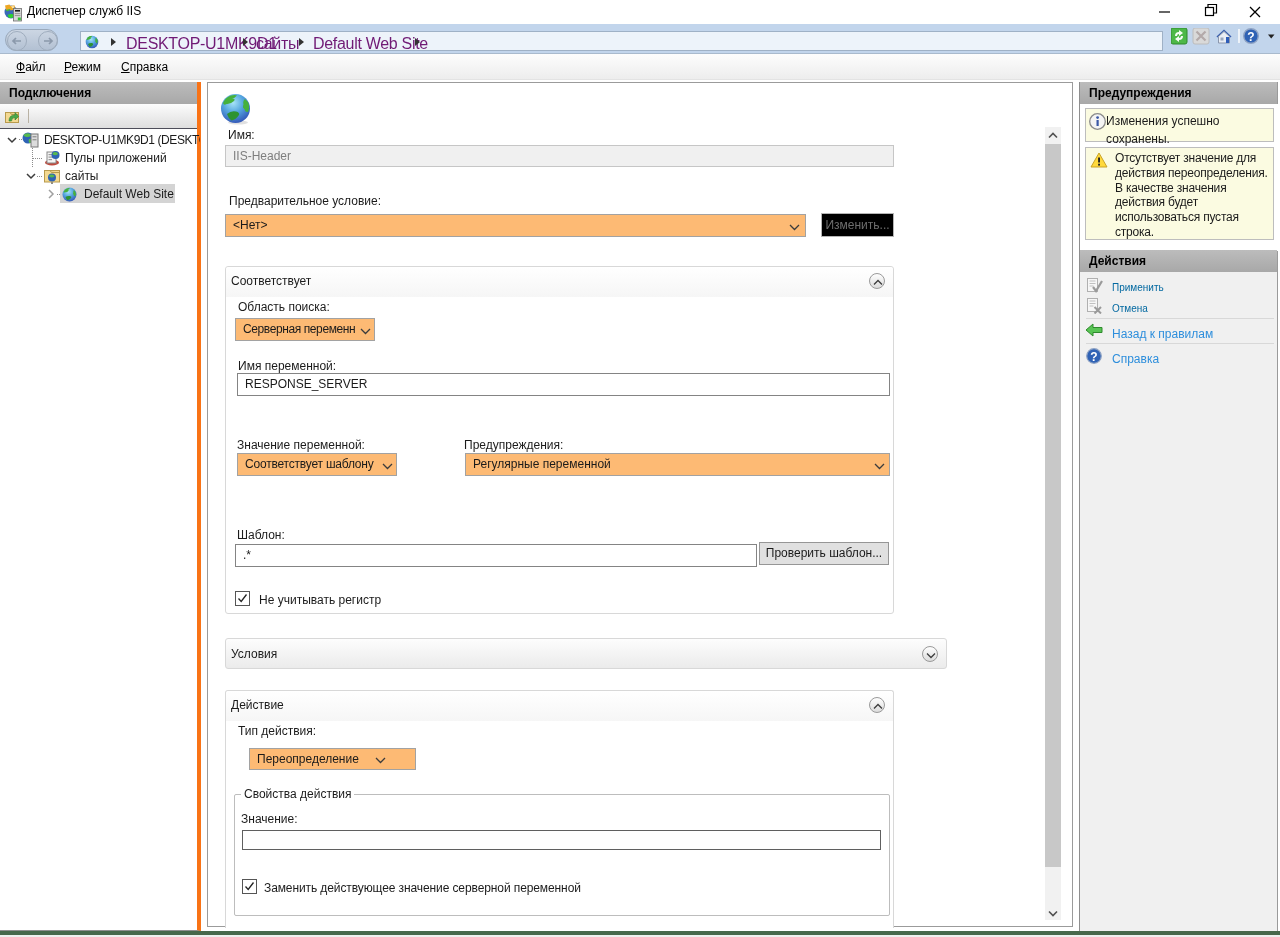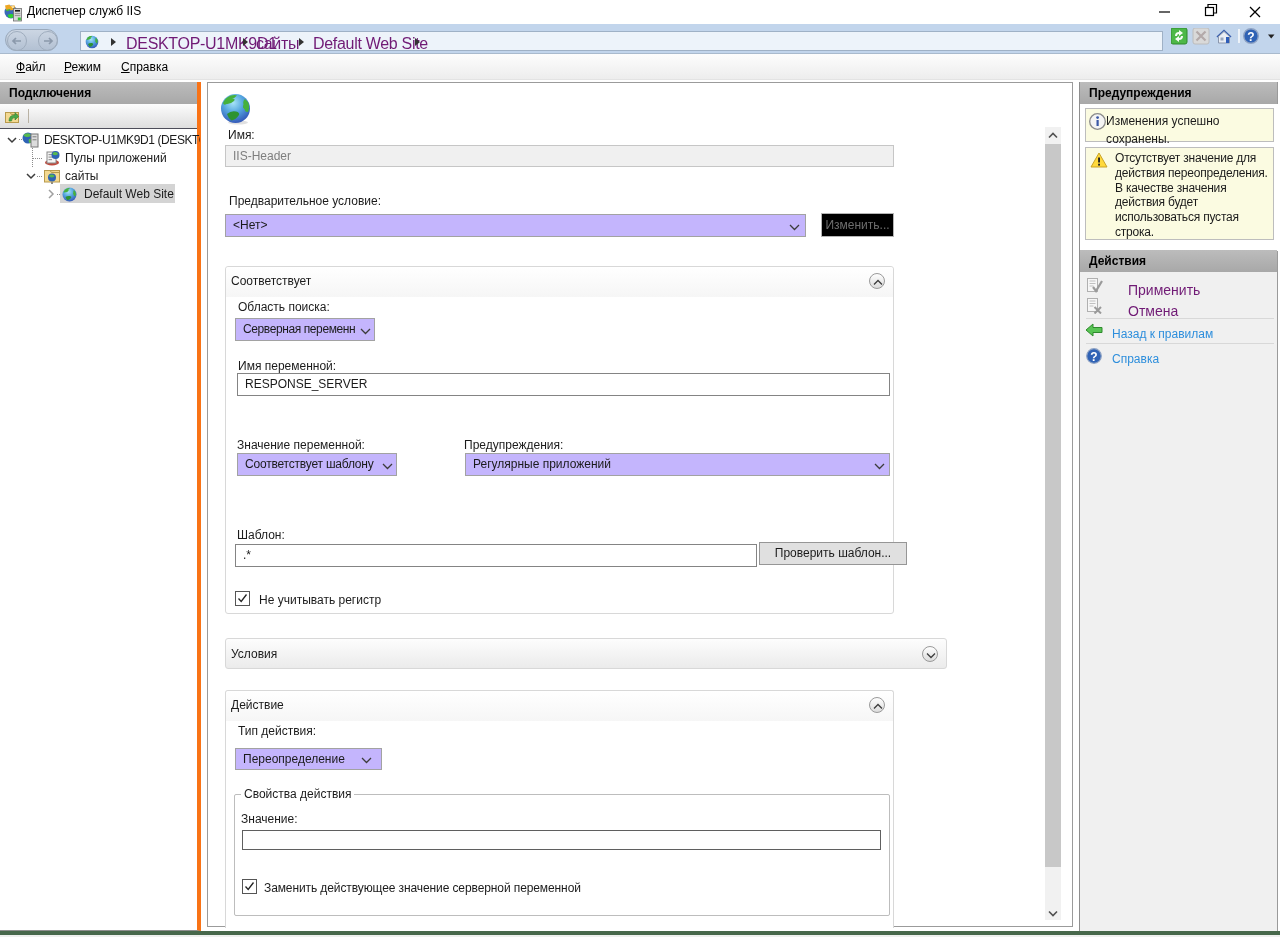--- a/index.html
+++ b/index.html
@@ -41,33 +41,33 @@
 .trow { position:absolute; left:0; height:18px; font-size:12px; white-space:nowrap; }
 
 
 .gbox { position:absolute; border:1px solid #d8d8d8; border-radius:3px; background:#fff; }
 .gstrip { position:absolute; left:0; top:0; width:100%; height:30px; background:linear-gradient(#ffffff,#f6f6f6); border-radius:3px 3px 0 0; }
 .gtitle { position:absolute; left:5px; top:7px; font-size:12px; color:#1b1b1b; }
 .toggle { position:absolute; width:16px; height:16px; border-radius:50%; border:1px solid #9a9a9a; background:linear-gradient(#fefefe,#dcdcdc); }
 .toggle svg { position:absolute; left:3px; top:5px; }
 
 
-.combo { position:absolute; background:#c4b5fd; border:1px solid #a2a2a2; overflow:hidden; }
+.combo { position:absolute; background:#fdba74; border:1px solid #a2a2a2; overflow:hidden; }
 .combo .tx { position:absolute; left:7px; right:17px; top:3px; font-size:12px; color:#1b1b1b; white-space:nowrap; overflow:hidden; }
 .combo svg { position:absolute; }
 .tinput { position:absolute; background:#fff; border:1px solid #848484; }
 .tinput .tx { position:absolute; left:7px; top:3px; font-size:12px; color:#1b1b1b; white-space:nowrap; }
 .btn { position:absolute; border:1px solid #969696; background:#e0e0e0; text-align:center; font-size:12px; color:#1b1b1b; }
 .cb { position:absolute; width:15px; height:15px; background:#fff; border:1px solid #555; }
 .cb svg { position:absolute; left:1px; top:1px; }
 
 
 .note { position:absolute; left:5px; width:189px; background:#fbfbe1; border:1px solid #bdbdbd; }
 .alink { position:absolute; left:32px; font-size:12px; color:#2d8edc; white-space:nowrap; }
-.adis { position:absolute; left:32px; font-size:14px; color:#701a75; white-space:nowrap;margin-left:16px; }
+.adis { position:absolute; left:32px; font-size:10px; color:#0369a1; white-space:nowrap; }
 .asep { position:absolute; left:6px; width:188px; border-top:1px solid #d8d8d8; }
 
 
 #sbar { position:absolute; left:837px; top:44px; width:16px; height:793px; background:#f1f1f1; }
 #sthumb { position:absolute; left:0; top:17px; width:16px; height:723px; background:#c8c8c8; }
 
 #greenline { position:absolute; left:0; top:931px; width:1280px; height:4px; background:#47684b; }
 #belowgreen { position:absolute; left:0; top:935px; width:1280px; height:2px; background:#eef0ee; }
 </style>
 </head>
@@ -293,31 +293,31 @@
 
     <div class="lbl" style="left:11px;top:171px">Значение переменной:</div>
     <div class="combo" style="left:11px;top:186px;width:160px;height:23px">
       <div class="tx" style="letter-spacing:-0.2px">Соответствует шаблону</div>
       <svg style="left:144px;top:9px" width="11" height="7" viewBox="0 0 11 7">
           <path d="M1 1 L5.5 5.5 L10 1" stroke="#3c3c3c" stroke-width="1.3" fill="none"></path>
         </svg>
     </div>
     <div class="lbl" style="left:238px;top:171px">Предупреждения:</div>
     <div class="combo" style="left:239px;top:186px;width:425px;height:23px">
-      <div class="tx">Регулярные приложений</div>
+      <div class="tx">Регулярные переменной</div>
       <svg style="left:408px;top:9px" width="11" height="7" viewBox="0 0 11 7">
           <path d="M1 1 L5.5 5.5 L10 1" stroke="#3c3c3c" stroke-width="1.3" fill="none"></path>
         </svg>
     </div>
 
     <div class="lbl" style="left:11px;top:261px">Шаблон:</div>
     <div class="tinput" style="left:9px;top:277px;width:522px;height:23px">
       <div class="tx">.*</div>
     </div>
-    <div class="btn" style="left:533px;top:275px;width:148px;height:23px;line-height:21px">Проверить шаблон...</div>
+    <div class="btn" style="left:533px;top:275px;width:130px;height:23px;line-height:21px">Проверить шаблон...</div>
 
     <div class="cb" style="left:9px;top:324px">
         <svg width="11" height="11" viewBox="0 0 11 11">
           <path d="M1.5 5.5 L4.2 8.5 L9.5 1.5" stroke="#222" stroke-width="1.3" fill="none"></path>
         </svg>
       </div>
     <div class="lbl" style="left:33px;top:326px">Не учитывать регистр</div>
   </div>
 
   <div class="gbox" style="left:17px;top:555px;width:722px;height:31px;background:linear-gradient(#fdfdfd,#ebebeb)">
@@ -332,21 +332,21 @@
   <div class="gbox" style="left:17px;top:607px;width:669px;height:238px;border-bottom:none;border-radius:3px 3px 0 0">
     <div class="gstrip"></div>
     <div class="gtitle">Действие</div>
     <div class="toggle" style="right:8px;top:6px">
         <svg width="10" height="7" viewBox="0 0 10 7">
           <path d="M1 5.5 L5 1.5 L9 5.5" stroke="#3c3c3c" stroke-width="1.3" fill="none"></path>
         </svg>
       </div>
 
     <div class="lbl" style="left:12px;top:33px">Тип действия:</div>
-    <div class="combo" style="left:9px;top:57px;width:147px;height:22px">
+    <div class="combo" style="left:23px;top:57px;width:167px;height:22px">
       <div class="tx">Переопределение</div>
       <svg style="left:125px;top:8px" width="11" height="7" viewBox="0 0 11 7">
           <path d="M1 1 L5.5 5.5 L10 1" stroke="#3c3c3c" stroke-width="1.3" fill="none"></path>
         </svg>
     </div>
 
     <fieldset class="abs" style="left:8px;top:96px;width:656px;height:129px;border:1px solid #bdbdbd;border-radius:2px">
       <legend style="margin-left:6px;padding:0 3px;font-size:12px">Свойства действия</legend>
     </fieldset>
     <div class="lbl" style="left:15px;top:121px">Значение:</div>

